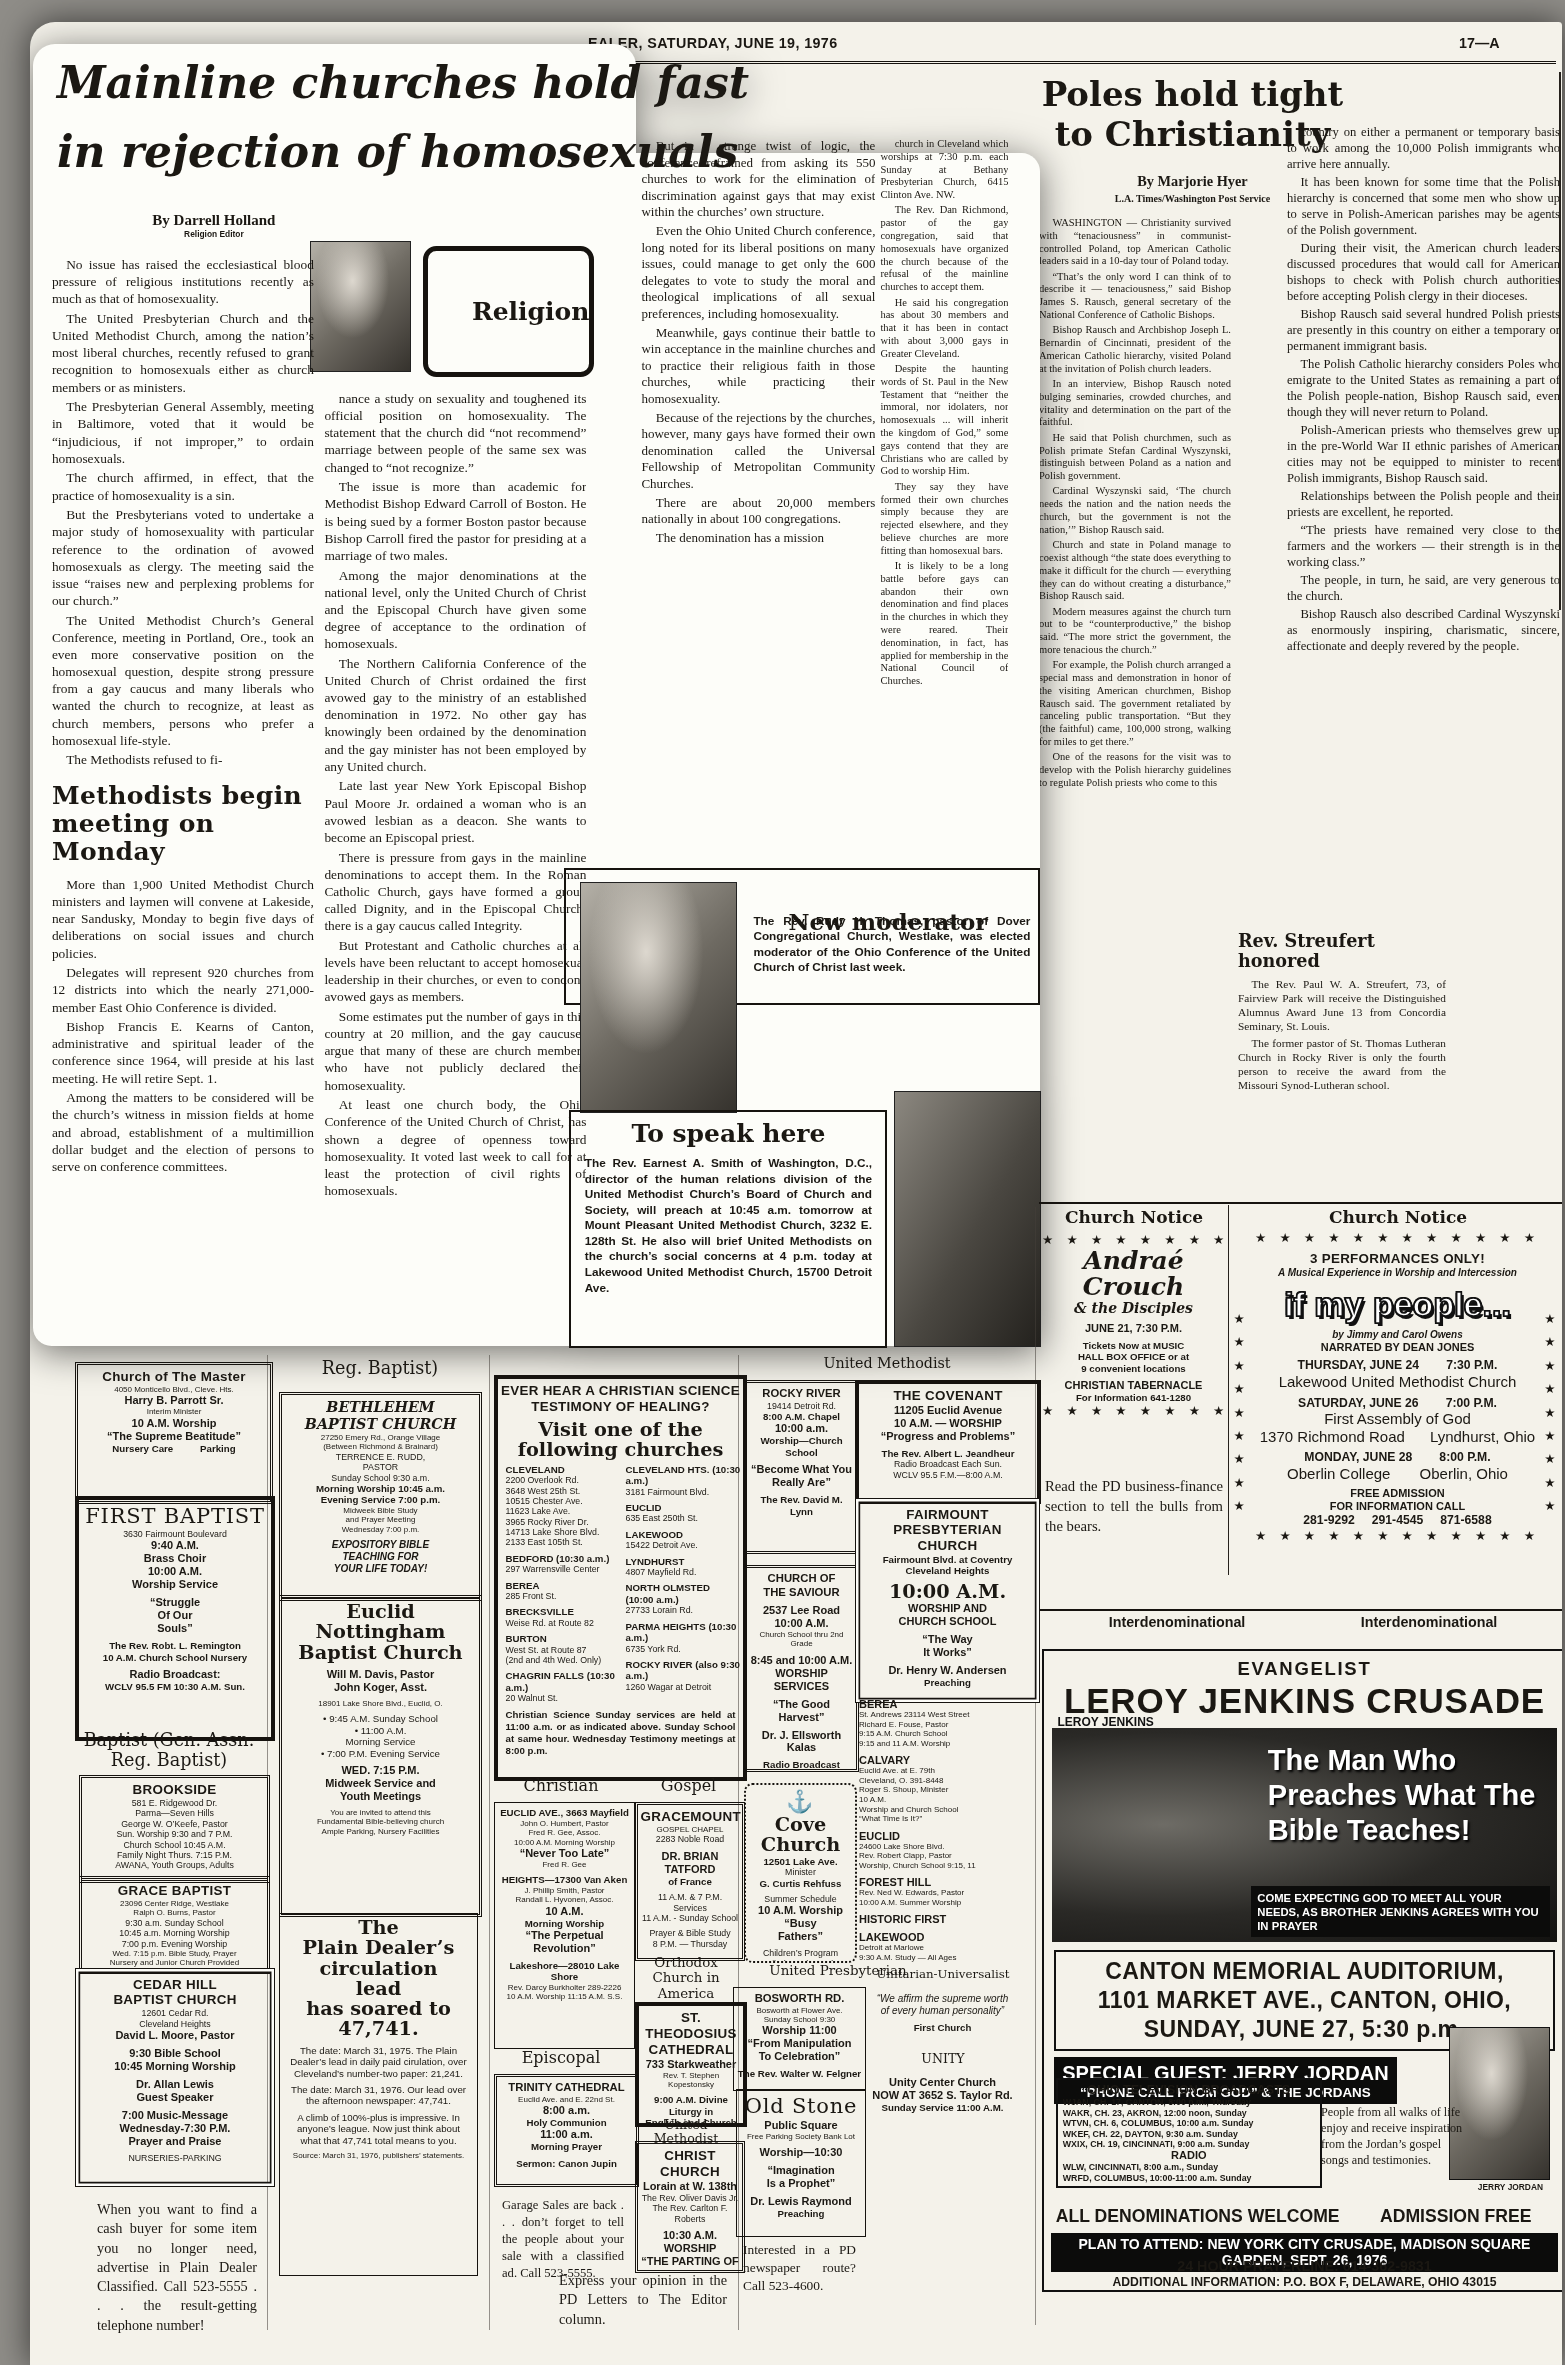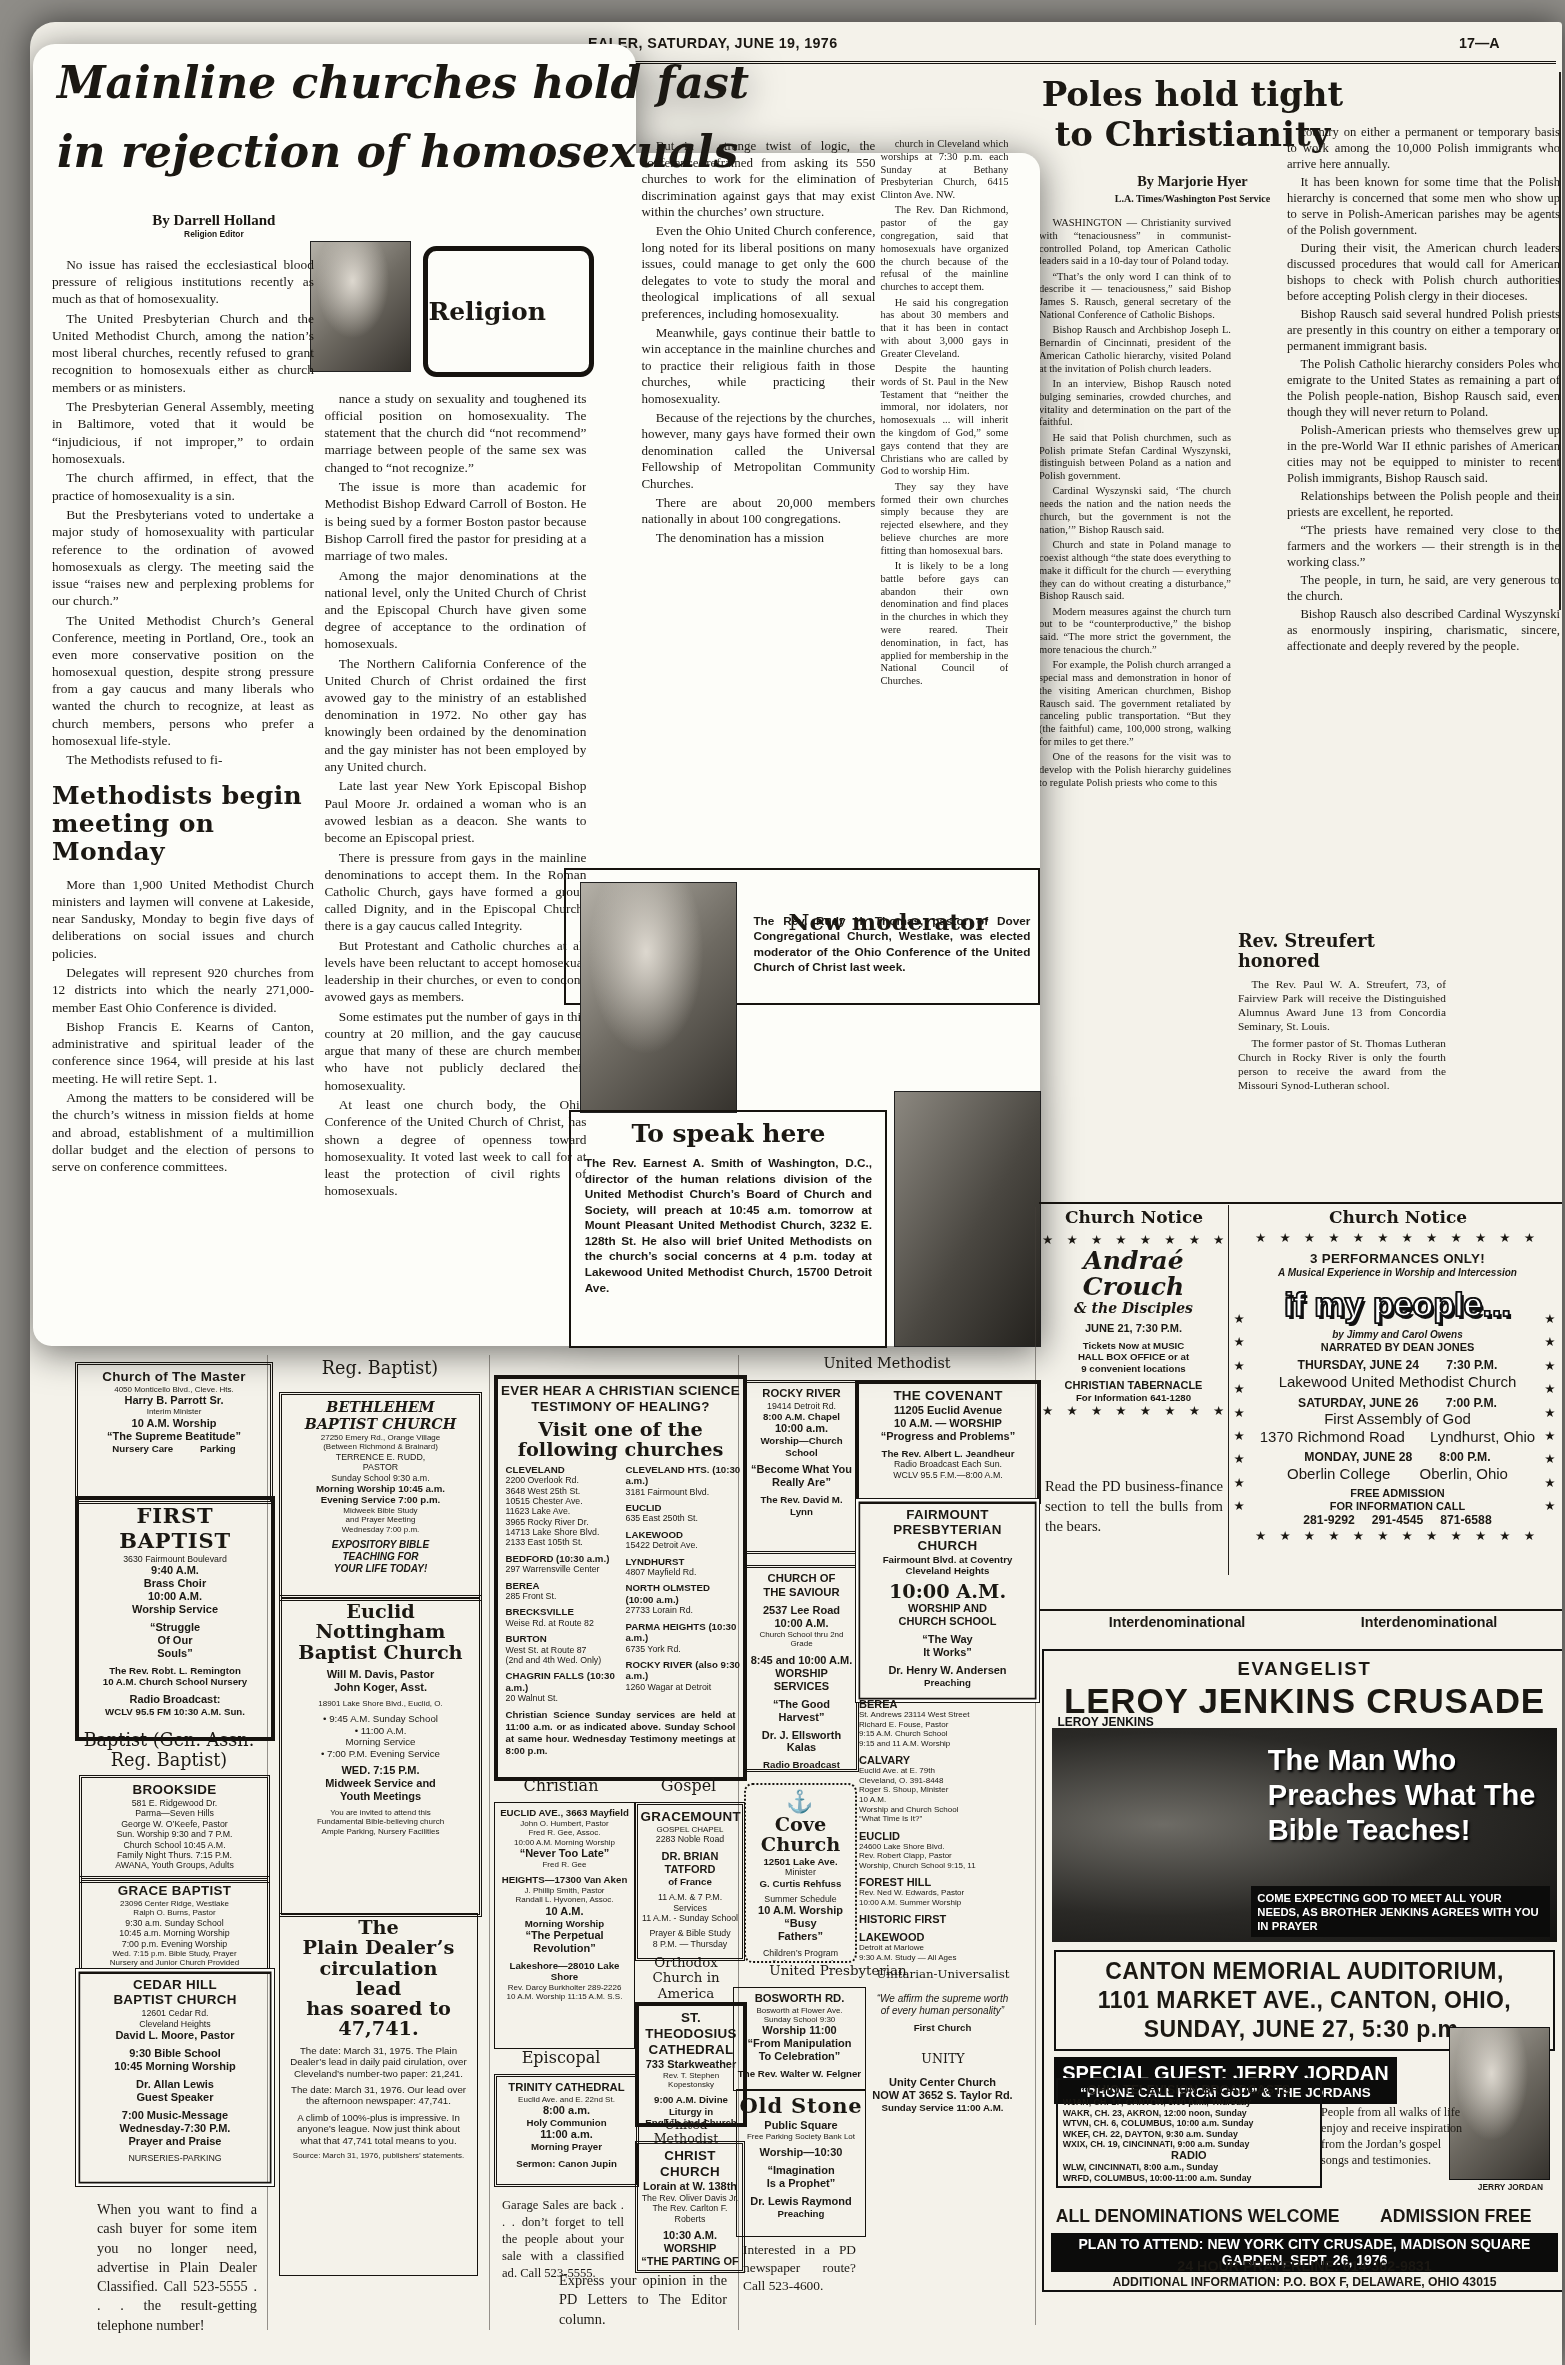--- a/index.html
+++ b/index.html
@@ -40,21 +40,21 @@
              text-indent:0;text-align:left;margin:13.4px 0 10px;letter-spacing:0.4px;}
   #mn-c1{left:18.5px;top:212px;width:262px;height:1079px;font-size:13.4px;line-height:1.28;overflow:hidden;}
   #mn-c2{left:291px;top:346px;width:262px;height:945px;font-size:13.4px;line-height:1.28;overflow:hidden;}
   #mn-c3{left:608px;top:94px;width:234px;height:723px;font-size:13px;line-height:1.27;overflow:hidden;}
   #mn-c4{left:847px;top:94px;width:128px;height:733px;font-size:10.5px;line-height:1.22;overflow:hidden;}
   .ph{background:linear-gradient(135deg,#c2beb4,#77736a 45%,#3d3a35);
       background-image:radial-gradient(ellipse at 42% 30%,#ddd8cf 0%,rgba(0,0,0,0) 45%),
                        linear-gradient(135deg,#b5b1a8,#6e6a62 50%,#35322d);}
   #mn-photo{left:277px;top:197px;width:99px;height:129px;border:0.8px solid #222;}
   #relbox{left:390px;top:202px;width:161px;height:121px;border:5.9px solid #16130f;border-radius:13.4px;
-          display:flex;align-items:center;justify-content:flex-start;}
+          display:flex;align-items:center;justify-content:flex-end;}
   #relbox span{font-family:"DejaVu Serif",serif;font-weight:bold;font-size:25px;}
   #nm-box{left:531px;top:824px;width:472px;height:133px;border:2.5px solid #16130f;overflow:visible;}
   #nm-photo{left:13.4px;top:11.8px;width:155px;height:229px;border:0.8px solid #222;}
   #nm-title{left:182px;top:18px;width:279px;text-align:center;font-family:"DejaVu Serif",serif;
             font-weight:bold;font-size:23px;margin-top:20px;}
   #nm-body{left:187px;top:44px;width:277px;font-family:"Liberation Sans",sans-serif;font-weight:bold;
            font-size:11.8px;line-height:1.3;text-align:justify;}
   #ts-box{left:536px;top:1066px;width:314px;height:234px;border:2.5px solid #16130f;}
   #ts-title{margin-top:6.7px;text-align:center;font-family:"DejaVu Serif",serif;font-weight:bold;font-size:25px;}
   #ts-body{margin:8.4px 13.4px 0;font-family:"Liberation Sans",sans-serif;font-weight:bold;font-size:11.8px;
@@ -111,21 +111,21 @@
   
   .vr{position:absolute;width:0.8px;background:#45403a;opacity:.55;}
   .box{position:absolute;border:2.5px solid #16130f;padding:4.2px 2.5px;overflow:hidden;}
   .bdbl{border:3.4px double #16130f;} .bthk{border:4.2px solid #16130f;} .bdot{border:2.5px dotted #16130f;border-radius:8.4px;}
   .born{border:1.7px solid #16130f;box-shadow:inset 0 0 0 2.5px #fdfdf9,inset 0 0 0 4.2px #16130f;padding:7.6px 5px;}
   .ln{font-family:"Liberation Sans",sans-serif;text-align:center;line-height:1.18;}
   .ln.t1{font-weight:900;font-size:13.4px;letter-spacing:0.3px;}
   .ln.t1s{font-weight:900;font-size:11.3px;}
   .ln.t2{font-family:"DejaVu Serif",serif;font-weight:bold;font-size:19.3px;line-height:1.05;}
   .ln.t2i{font-family:"DejaVu Serif",serif;font-weight:bold;font-style:italic;font-size:14.3px;}
-  .ln.go{font-family:"DejaVu Serif",serif;font-weight:700;font-size:21px;letter-spacing:0.8px;}
+  .ln.go{font-family:"DejaVu Serif",serif;font-weight:400;font-size:21px;letter-spacing:0.8px;}
   .ln.B{font-weight:bold;font-size:11px;}
   .ln.b{font-weight:bold;font-size:9.7px;}
   .ln.n{font-size:9.7px;}
   .ln.s{font-size:8.8px;}
   .ln.t{font-size:8px;}
   .ln.q{font-weight:bold;font-size:11px;}
   .ln.i{font-style:italic;font-size:10px;}
   .ln.bi{font-weight:bold;font-style:italic;font-size:10px;}
   .ln.sc{font-family:"DejaVu Serif",serif;font-style:italic;font-weight:bold;font-size:25px;line-height:1.05;}
   .ln.sci{font-family:"DejaVu Serif",serif;font-style:italic;font-weight:bold;font-size:14px;}

